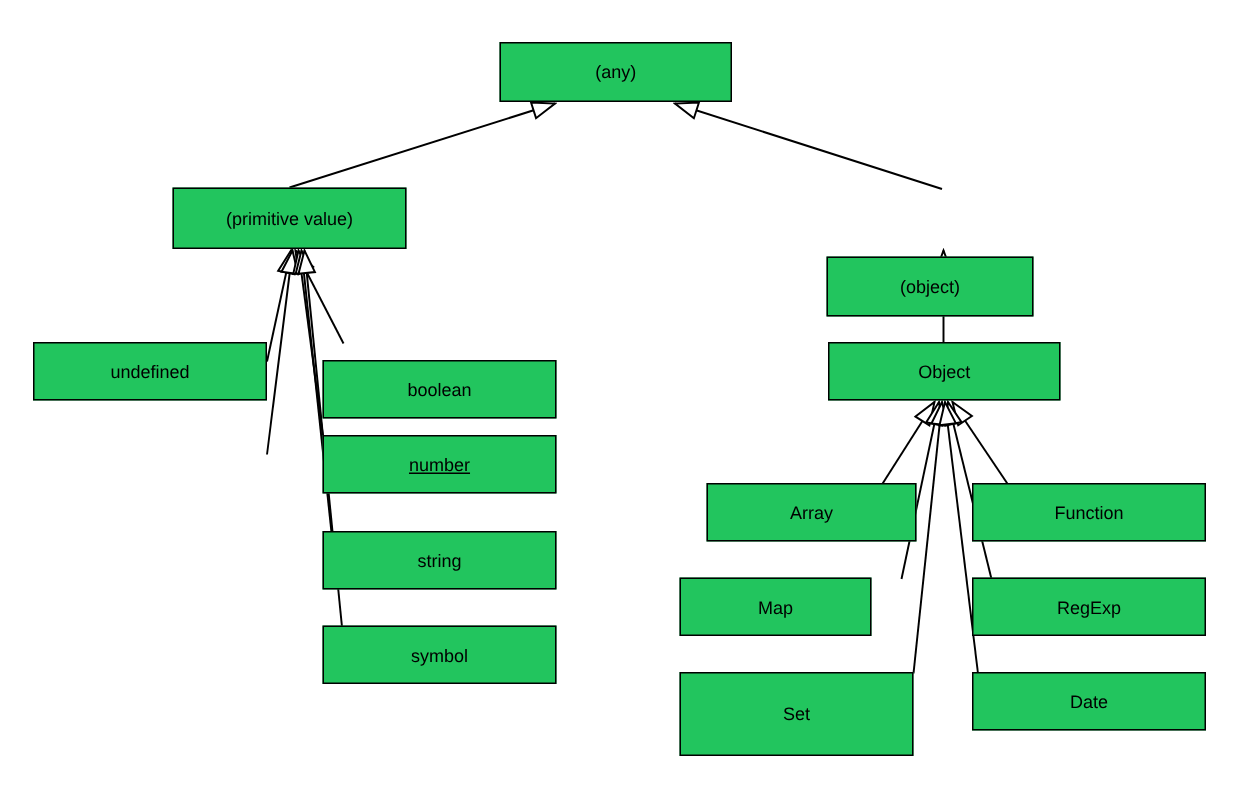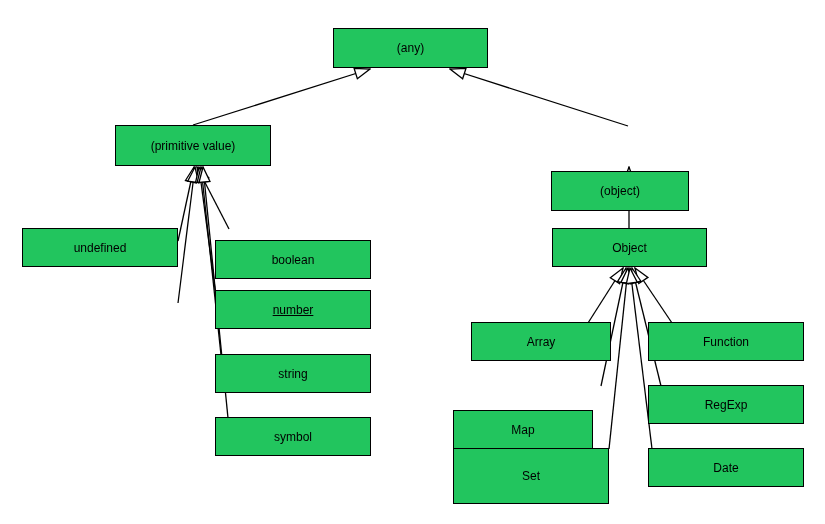--- a/index.html
+++ b/index.html
@@ -88,21 +88,21 @@
   <div class="node" style="left:215px; top:354px; width:156px; height:39px;">string</div>
 
   <div class="node" style="left:215px; top:417px; width:156px; height:39px;">symbol</div>
 
   <div class="node" style="left:552px; top:228px; width:155px; height:39px;">Object</div>
 
   <div class="node" style="left:471px; top:322px; width:140px; height:39px;">Array</div>
 
   <div class="node" style="left:648px; top:322px; width:156px; height:39px;">Function</div>
 
-  <div class="node" style="left:453px; top:385px; width:140px; height:39px;margin-top:25px;">Map</div>
+  <div class="node" style="left:453px; top:385px; width:128px; height:39px;">Map</div>
 
   <div class="node" style="left:648px; top:385px; width:156px; height:39px;">RegExp</div>
 
   <div class="node" style="left:453px; top:448px; width:156px; height:56px;">Set</div>
 
   <div class="node" style="left:648px; top:448px; width:156px; height:39px;">Date</div>
 
 </div>
 
 </body></html>

